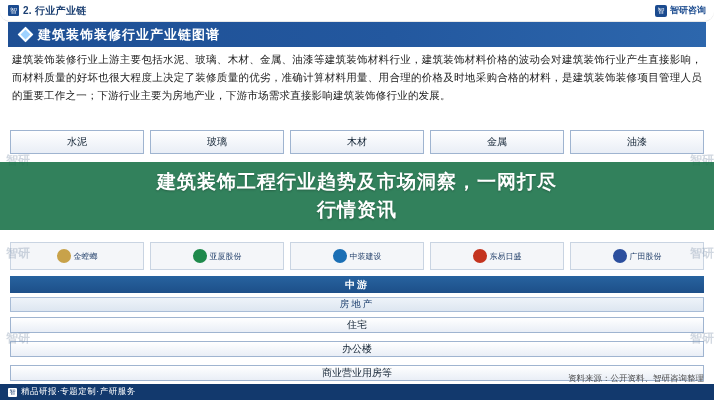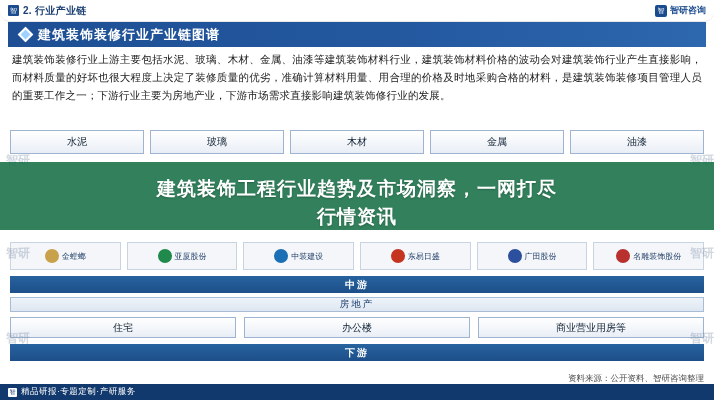--- a/index.html
+++ b/index.html
@@ -190,20 +190,21 @@
     align-items: center;
     justify-content: center;
     letter-spacing: 2px;
     box-sizing: border-box;
   }
   .down-row {
     display: flex;
     justify-content: space-between;
     gap: 8px;
     margin-top: 5px;
+    flex-direction: column;
   }
   .down-box {
     flex: 1;
     height: 19px;
     background: linear-gradient(180deg, #ffffff 0%, #e9eef6 100%);
     border: 1px solid #9fb4d0;
     font-size: 10px;
     color: #123;
     display: flex;
     align-items: center;
@@ -213,21 +214,21 @@
   
   .overlay {
     position: absolute;
     top: 162px; left: 0;
     width: 714px;
     height: 68px;
     background: rgba(22, 112, 70, 0.88);
     display: flex;
     flex-direction: column;
     align-items: center;
-    justify-content: flex-end;
+    justify-content: center;
     gap: 2px;
   }
   .overlay-line {
     color: #ffffff;
     font-size: 19px;
     font-weight: bold;
     letter-spacing: 1px;
     text-shadow: 0 1px 2px rgba(0,0,0,.25);
     white-space: nowrap;
   }
@@ -326,24 +327,20 @@
         <span class="logo-text">中装建设</span>
       </div>
       <div class="logo-box">
         <span class="logo-emblem" style="background:#c4341f"></span>
         <span class="logo-text">东易日盛</span>
       </div>
       <div class="logo-box">
         <span class="logo-emblem" style="background:#2c4f9e"></span>
         <span class="logo-text">广田股份</span>
       </div>
-      <div class="logo-box">
-        <span class="logo-emblem" style="background:#b8312f"></span>
-        <span class="logo-text">名雕装饰股份</span>
-      </div>
     </div>
 
     <div class="band">中游</div>
     <div class="band-sub">房地产</div>
 
     <div class="down-row">
       <div class="down-box">住宅</div>
       <div class="down-box">办公楼</div>
       <div class="down-box">商业营业用房等</div>
     </div>

